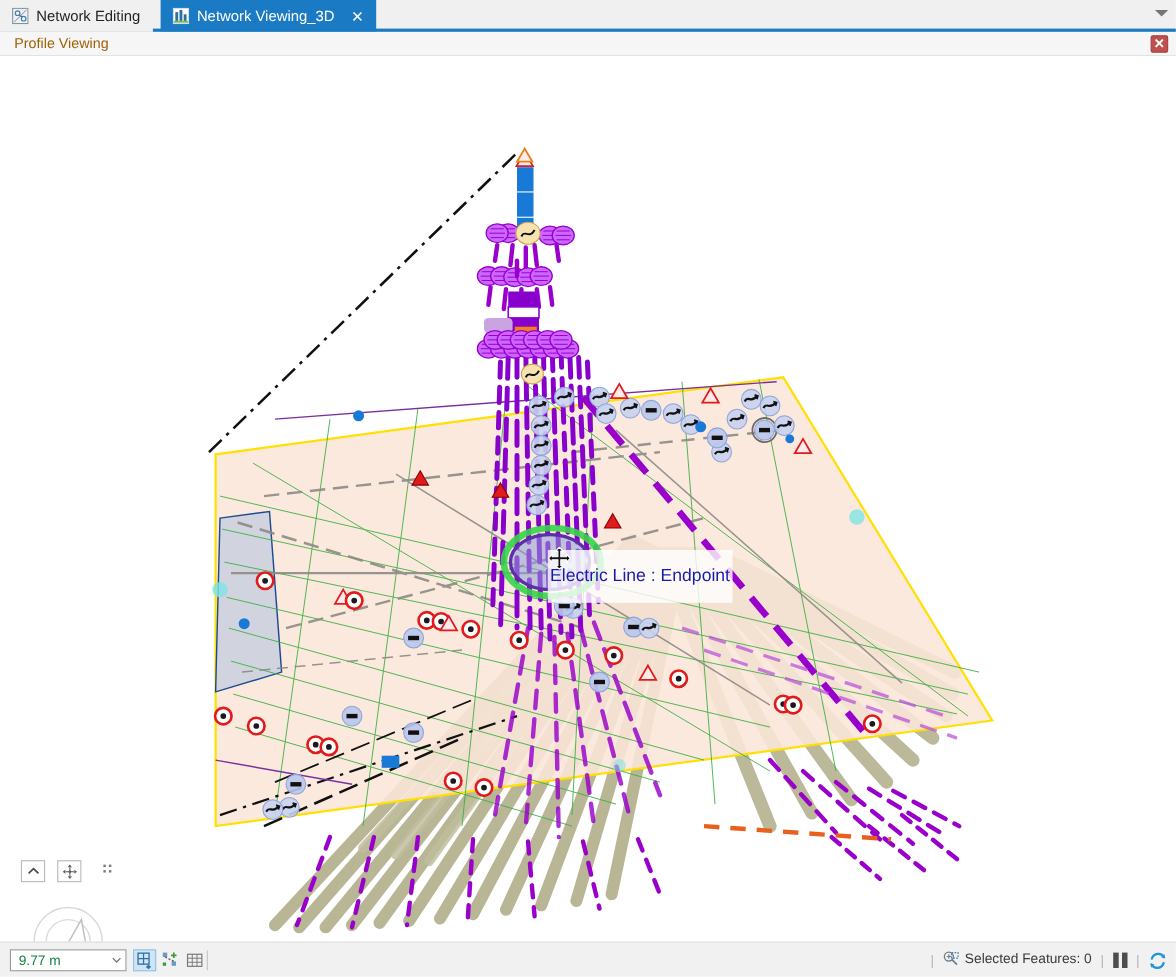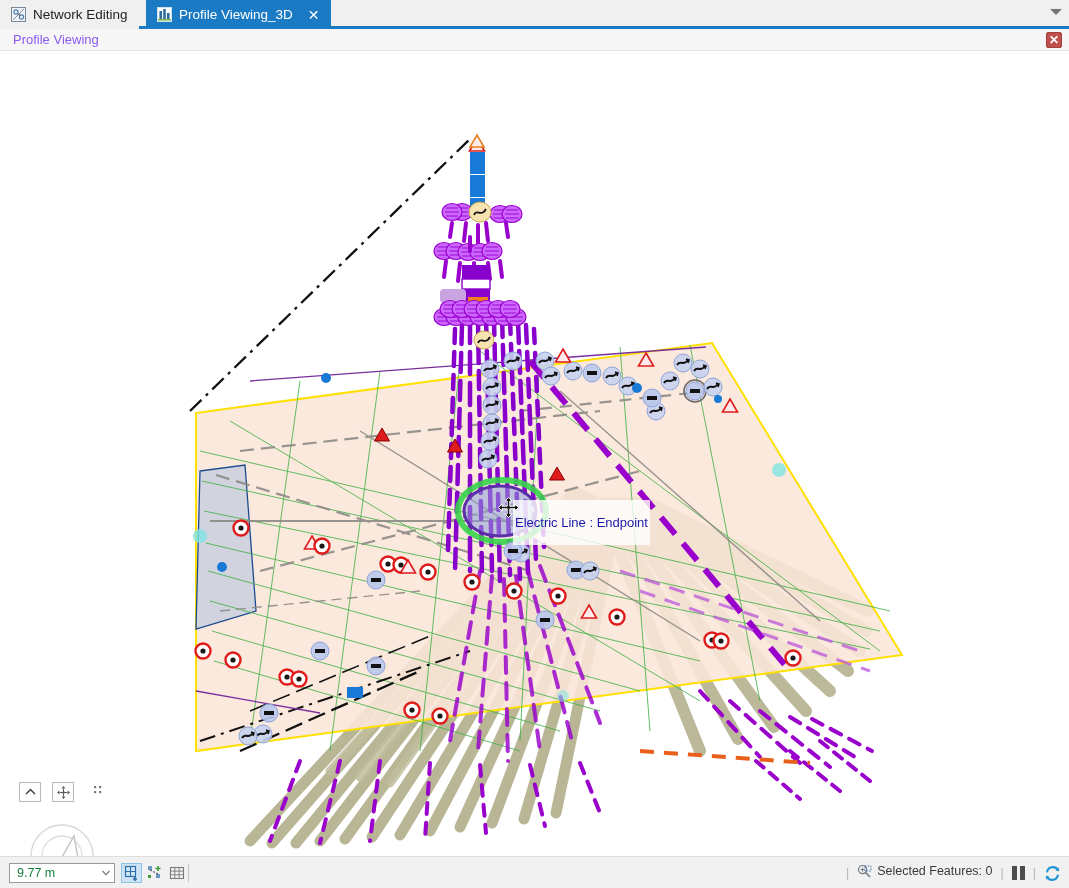--- a/index.html
+++ b/index.html
@@ -34,41 +34,41 @@
     border-left:6px solid transparent;border-right:6px solid transparent;
     border-top:6px solid #767676;cursor:pointer;
   }
 
   
   .panelhdr{
     position:absolute;left:0;top:29px;width:1069px;height:22px;
     background:#f6f6f6;border-bottom:1px solid #e2e2e2;box-sizing:border-box;
   }
   .panelhdr .title{
-    position:absolute;left:13px;top:3px;font-size:13px;color:#8b5cf6;
+    position:absolute;left:13px;top:3px;font-size:13px;color:#a16207;
   }
   .panel-close{
     position:absolute;right:7px;top:3px;width:16px;height:16px;
     background:#c0504d;border:1px solid #a23f3c;border-radius:2px;
     color:#fff;font-size:12px;line-height:14px;text-align:center;
     cursor:pointer;box-sizing:border-box;font-weight:bold;
   }
 
   
   .view3d{
     position:absolute;left:0;top:51px;width:1069px;height:805px;
     background:#ffffff;overflow:hidden;
   }
   .view3d svg{display:block;}
 
   
   .tiplabel{
-    position:absolute;left:513px;top:449px;
+    position:absolute;left:498px;top:449px;
     background:rgba(255,255,255,0.80);
-    color:#1a1aa8;font-size:13px;padding:15px 2px;white-space:nowrap;
+    color:#1a1aa8;font-size:16px;padding:15px 2px;white-space:nowrap;
     pointer-events:none;
   }
   
   .movecursor{
     position:absolute;left:498px;top:446px;width:21px;height:21px;
   }
 
   
   .navbtn{
     position:absolute;width:22px;height:20px;background:#fdfdfd;
@@ -135,21 +135,21 @@
     <div class="tab active">
       <span class="ico">
         <svg width="15" height="15" viewBox="0 0 15 15">
           <rect x="0.5" y="0.5" width="14" height="14" fill="#ffffff" stroke="#cfe2ef"></rect>
           <rect x="2.4" y="4" width="2.6" height="8" fill="#2f6f9f"></rect>
           <rect x="6.2" y="2" width="2.6" height="10" fill="#2f6f9f"></rect>
           <rect x="10" y="6" width="2.6" height="6" fill="#2f6f9f"></rect>
           <rect x="1" y="12" width="13" height="1.6" fill="#7ab648"></rect>
         </svg>
       </span>
-      <span class="tablabel">Profile Viewing_3D</span>
+      <span class="tablabel">Network Viewing_3D</span>
       <span class="tab-close">✕</span>
     </div>
 
     <div class="tabstrip-chevron"></div>
   </div>
 
   <div class="panelhdr">
     <div class="title">Profile Viewing</div>
     <div class="panel-close">✕</div>
   </div>

